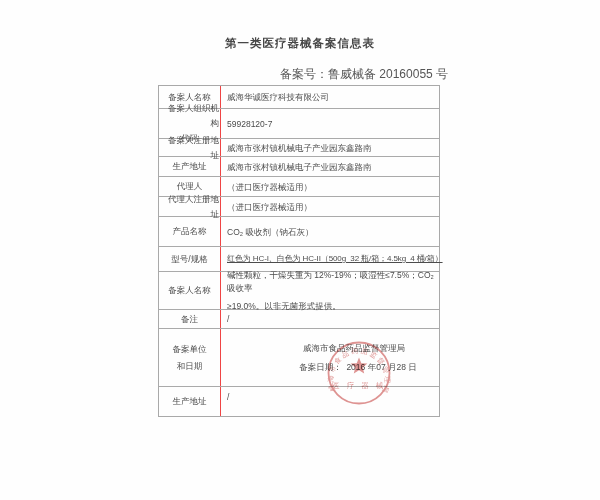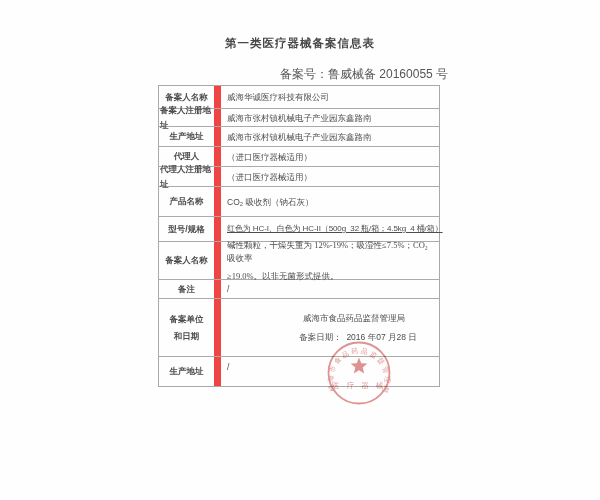--- a/index.html
+++ b/index.html
@@ -22,29 +22,29 @@
   }
   .filing-table{
     position:absolute;left:158px;top:85px;width:282px;
     border:1px solid #a9a9a9;box-sizing:border-box;
     font-size:8.5px;color:#4c4c4c;
   }
   .row{display:flex;box-sizing:border-box;}
   .row + .row{border-top:1px solid #aaaaaa;}
   .lbl{
     width:62px;flex:0 0 62px;box-sizing:border-box;
-    border-right:7px solid #ef4444;
+    border-right:1px solid #ef4444;
     display:flex;flex-direction:column;justify-content:center;align-items:center;
-    text-align:left;line-height:15px;padding:0 1px;font-weight:bold;
+    text-align:right;line-height:15px;padding:0 1px;
   }
   .val{
     flex:1;display:flex;align-items:center;
     padding-left:6px;box-sizing:border-box;line-height:12px;
   }
-  .val.multi{flex-direction:column;align-items:flex-start;justify-content:center;gap:5px;line-height:13px;padding-right:4px;font-family:Liberation Serif, serif;}
+  .val.multi{flex-direction:column;align-items:flex-start;justify-content:center;gap:5px;line-height:13px;padding-right:4px;}
   .val.filing{
     flex-direction:column;align-items:center;justify-content:center;
     gap:7px;padding-left:48px;
   }
   .pre{white-space:pre;margin-left:8px;}
   .tight{font-size:8px;white-space:pre;letter-spacing:-0.1px;text-decoration:underline;}
   .stamp{
     position:absolute;left:324px;top:338px;width:70px;height:70px;
     opacity:0.75;mix-blend-mode:multiply;pointer-events:none;
   }
@@ -57,20 +57,27 @@
   <div class="doc-title">第一类医疗器械备案信息表</div>
   <div class="record-no">备案号：鲁威械备 20160055 号</div>
 
   <div class="filing-table">
 
     <div class="row" style="height:22px">
       <div class="lbl">备案人名称</div>
       <div class="val">威海华诚医疗科技有限公司</div>
     </div>
 
+    <div class="row" style="height:30px">
+      <div class="lbl">
+        <span>备案人组织机构</span>
+        <span>代码</span>
+      </div>
+      <div class="val">59928120-7</div>
+    </div>
 
     <div class="row" style="height:18px">
       <div class="lbl">备案人注册地址</div>
       <div class="val">威海市张村镇机械电子产业园东鑫路南</div>
     </div>
 
     <div class="row" style="height:20px">
       <div class="lbl">生产地址</div>
       <div class="val">威海市张村镇机械电子产业园东鑫路南</div>
     </div>

